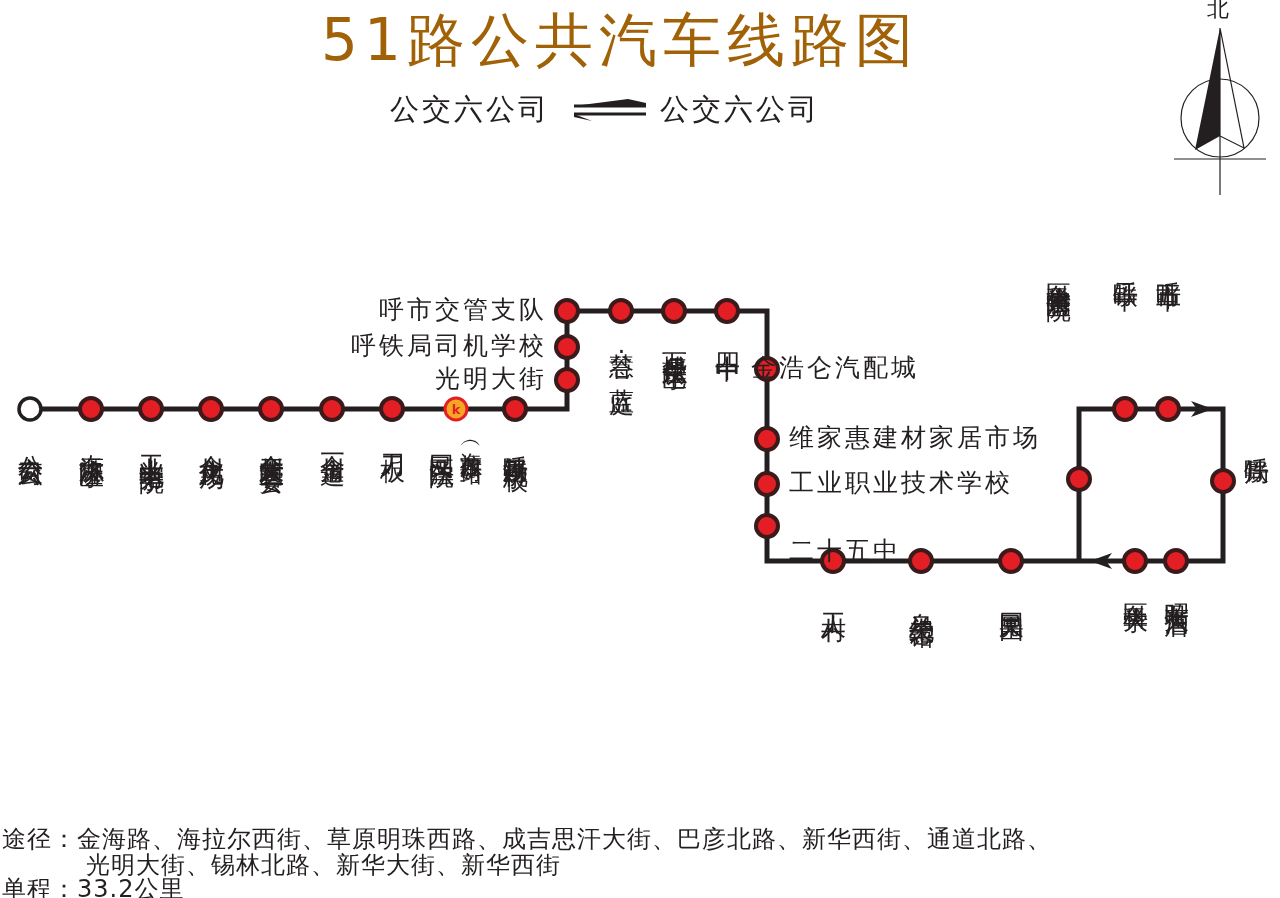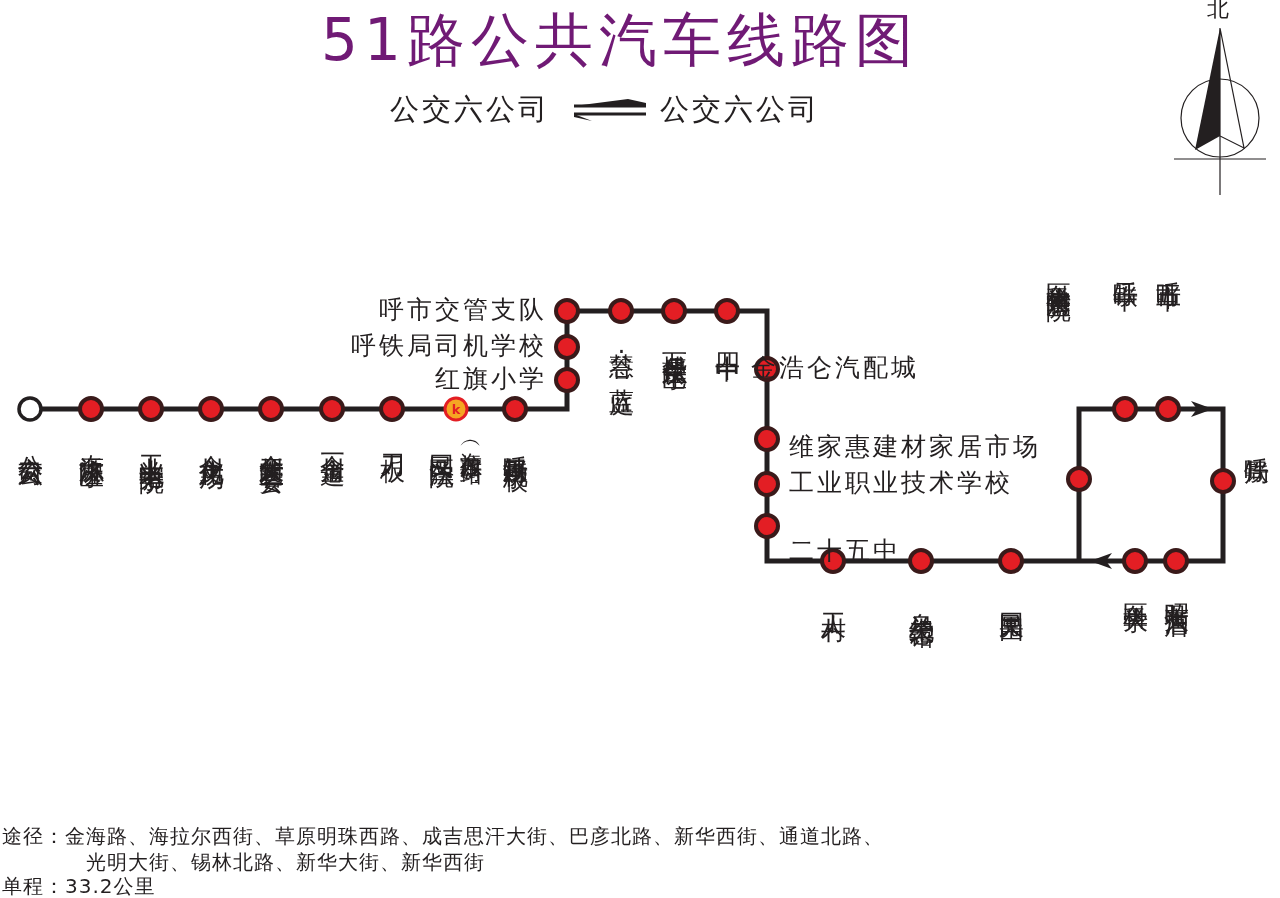--- a/index.html
+++ b/index.html
@@ -1,29 +1,29 @@
 <!DOCTYPE html>
 <html><head>
 <meta charset="utf-8">
 <style>
   html, body { margin: 0; padding: 0; background: #ffffff; }
   body { width: 1280px; height: 898px; position: relative; overflow: hidden;
          font-family: "DejaVu Sans", "Liberation Sans", sans-serif; color: #231f20; }
   .title { position: absolute; left: 0; width: 1240px; top: 2px; text-align: center;
-           font-size: 58px; letter-spacing: 6px; font-weight: normal; color: #701a75; }
+           font-size: 58px; letter-spacing: 6px; font-weight: normal; color: #a16207; }
   .subtitle { position: absolute; top: 90px; left: 390px; font-size: 29px; letter-spacing: 3px;
               display: flex; align-items: center; }
   .subtitle .term { display: inline-block; }
   .subtitle .arrows { width: 80px; height: 26px; margin: 0 10px 0 20px; }
   svg.map { position: absolute; left: 0; top: 0; }
   .vlabel { position: absolute; font-size: 25px; line-height: 30px; writing-mode: vertical-rl;
             text-orientation: upright; letter-spacing: 2px; }
   .hlabel { position: absolute; font-size: 25px; line-height: 30px; white-space: nowrap; letter-spacing: 3px; }
   .hlabel.right { }
-  .footer { position: absolute; left: 2px; font-size: 20px; letter-spacing: 1px; white-space: nowrap; }
+  .footer { position: absolute; left: 2px; font-size: 24px; letter-spacing: 1px; white-space: nowrap; }
   .compass-n { position: absolute; left: 1207px; top: -6px; font-size: 22px; }
 </style>
 </head>
 <body>
 
 <div class="title">51路公共汽车线路图</div>
 
 <div class="subtitle">
   <span class="term">公交六公司</span>
   <svg class="arrows" viewBox="0 0 80 26">
@@ -147,28 +147,28 @@
     <div class="vlabel" style="left: 15px; top: 435px;">公交六公司</div>
     <div class="vlabel" style="left: 76px; top: 435px;">奇源济隆小区</div>
     <div class="vlabel" style="left: 136px; top: 435px;">工业大学电力学院</div>
     <div class="vlabel" style="left: 196px; top: 435px;">金川文化广场</div>
     <div class="vlabel" style="left: 256px; top: 435px;">金川开发区管委会</div>
     <div class="vlabel" style="left: 317px; top: 435px;">金川金一道</div>
     <div class="vlabel" style="left: 377px; top: 435px;">刀刀板</div>
     <div class="vlabel" style="left: 456px; top: 433px; font-size: 22px;">（海拉尔西街站）</div>
     <div class="vlabel" style="left: 426px; top: 435px;">回民区法院</div>
     <div class="vlabel" style="left: 500px; top: 435px;">呼铁局司机学校</div>
-    <div class="hlabel right" style="right: 733px; top: 364px;">红旗小学</div>
+    <div class="hlabel right" style="right: 733px; top: 364px;">光明大街</div>
     <div class="hlabel right" style="right: 733px; top: 331px;">呼铁局司机学校</div>
     <div class="hlabel right" style="right: 733px; top: 295px;">呼市交管支队</div>
     <div class="vlabel" style="left: 606px; top: 333px;">慧谷·蓝庭</div>
     <div class="vlabel" style="left: 659px; top: 333px;">万博华景住宅小区</div>
     <div class="vlabel" style="left: 712px; top: 333px;">四十中</div>
     <div class="hlabel" style="left: 751px; top: 353px;">金浩仑汽配城</div>
-    <div class="hlabel" style="left: 789px; top: 423px; margin-top: 9px;">维家惠建材家居市场</div>
+    <div class="hlabel" style="left: 789px; top: 423px;">维家惠建材家居市场</div>
     <div class="hlabel" style="left: 789px; top: 468px;">工业职业技术学校</div>
     <div class="hlabel" style="left: 789px; top: 536px;">二十五中</div>
     <div class="vlabel" style="left: 818px; top: 593px;">工人村</div>
     <div class="vlabel" style="left: 906px; top: 593px;">乌兰夫纪念馆</div>
     <div class="vlabel" style="left: 996px; top: 593px;">回民果园</div>
     <div class="vlabel" style="left: 1043px; top: 263px;">医科大学附属医院</div>
     <div class="vlabel" style="left: 1110px; top: 261px;">呼铁二中</div>
     <div class="vlabel" style="left: 1153px; top: 261px;">呼市五中</div>
     <div class="vlabel" style="left: 1241px; top: 437px;">呼铁局</div>
     <div class="vlabel" style="left: 1161px; top: 583px;">昭君大酒店</div>

